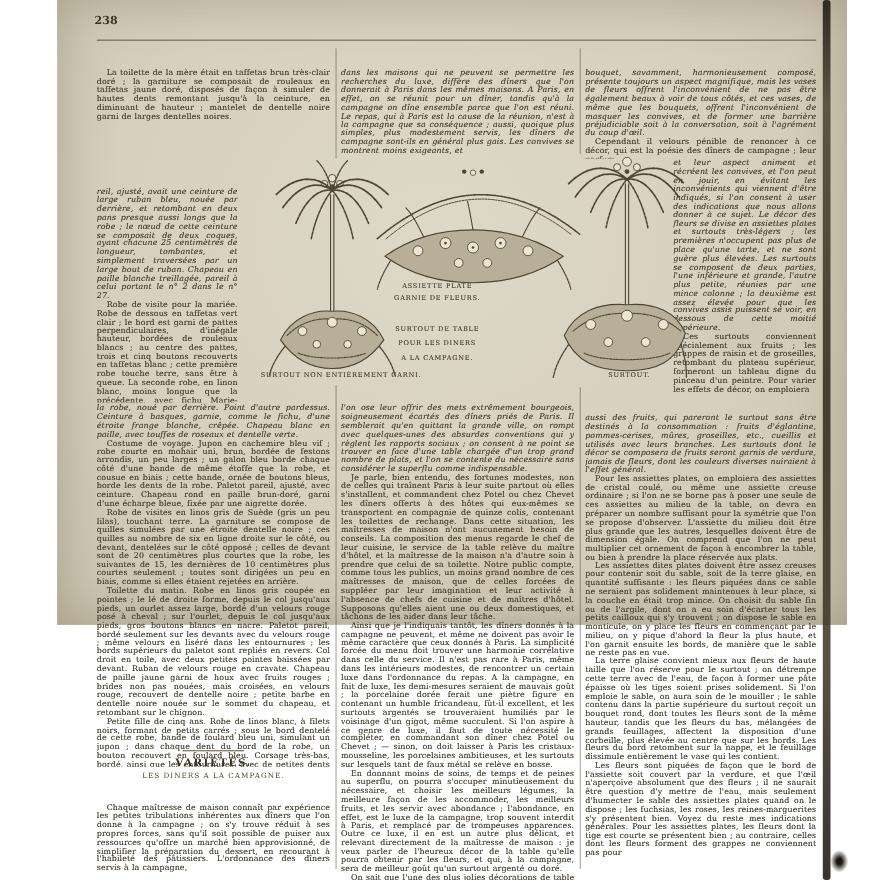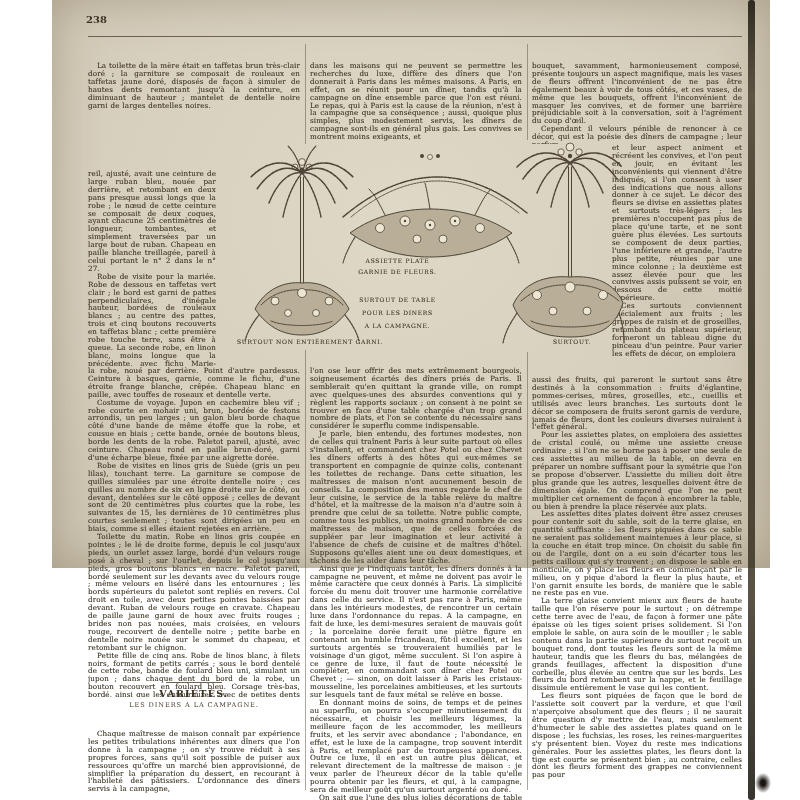--- a/index.html
+++ b/index.html
@@ -20,21 +20,21 @@
   .abs{position:absolute;}
   .page-num{font-size:10px;font-weight:bold;color:#3a3326;}
   .masthead{width:718px;text-align:center;font-size:11.5px;font-weight:bold;
     letter-spacing:1.4px;color:#342d21;}
   .rule{position:absolute;height:1px;background:#6b6251;}
   .vsep{position:absolute;width:1px;background:rgba(92,82,63,.5);}
   .body-text{font-size:7.2px;line-height:7.9px;text-align:justify;color:#483f30;
     letter-spacing:.1px;word-spacing:.4px;overflow:hidden;
     text-shadow:0 0 .5px rgba(72,63,48,.55);margin-top:19px;}
   .body-text p{margin:0;text-indent:9px;}
-  .body-text p.cont{text-indent:0;}
+  .body-text p.cont{text-indent:0;font-style:italic;}
   .caption{position:absolute;font-size:6px;letter-spacing:.7px;color:#4a4132;
     text-align:center;line-height:11px;text-shadow:0 0 .4px rgba(74,65,50,.5);}
   .caption.sp3{line-height:13px;}
   .varietes-title{width:212px;text-align:center;font-size:9.5px;font-weight:bold;
     letter-spacing:1.3px;color:#3a3224;}
   .varietes-sub{width:212px;text-align:center;font-size:6.6px;letter-spacing:.9px;color:#463d2e;}
   svg .ln{fill:none;stroke:#4e4536;stroke-linecap:round;}
 </style>
 </head>
 <body>

